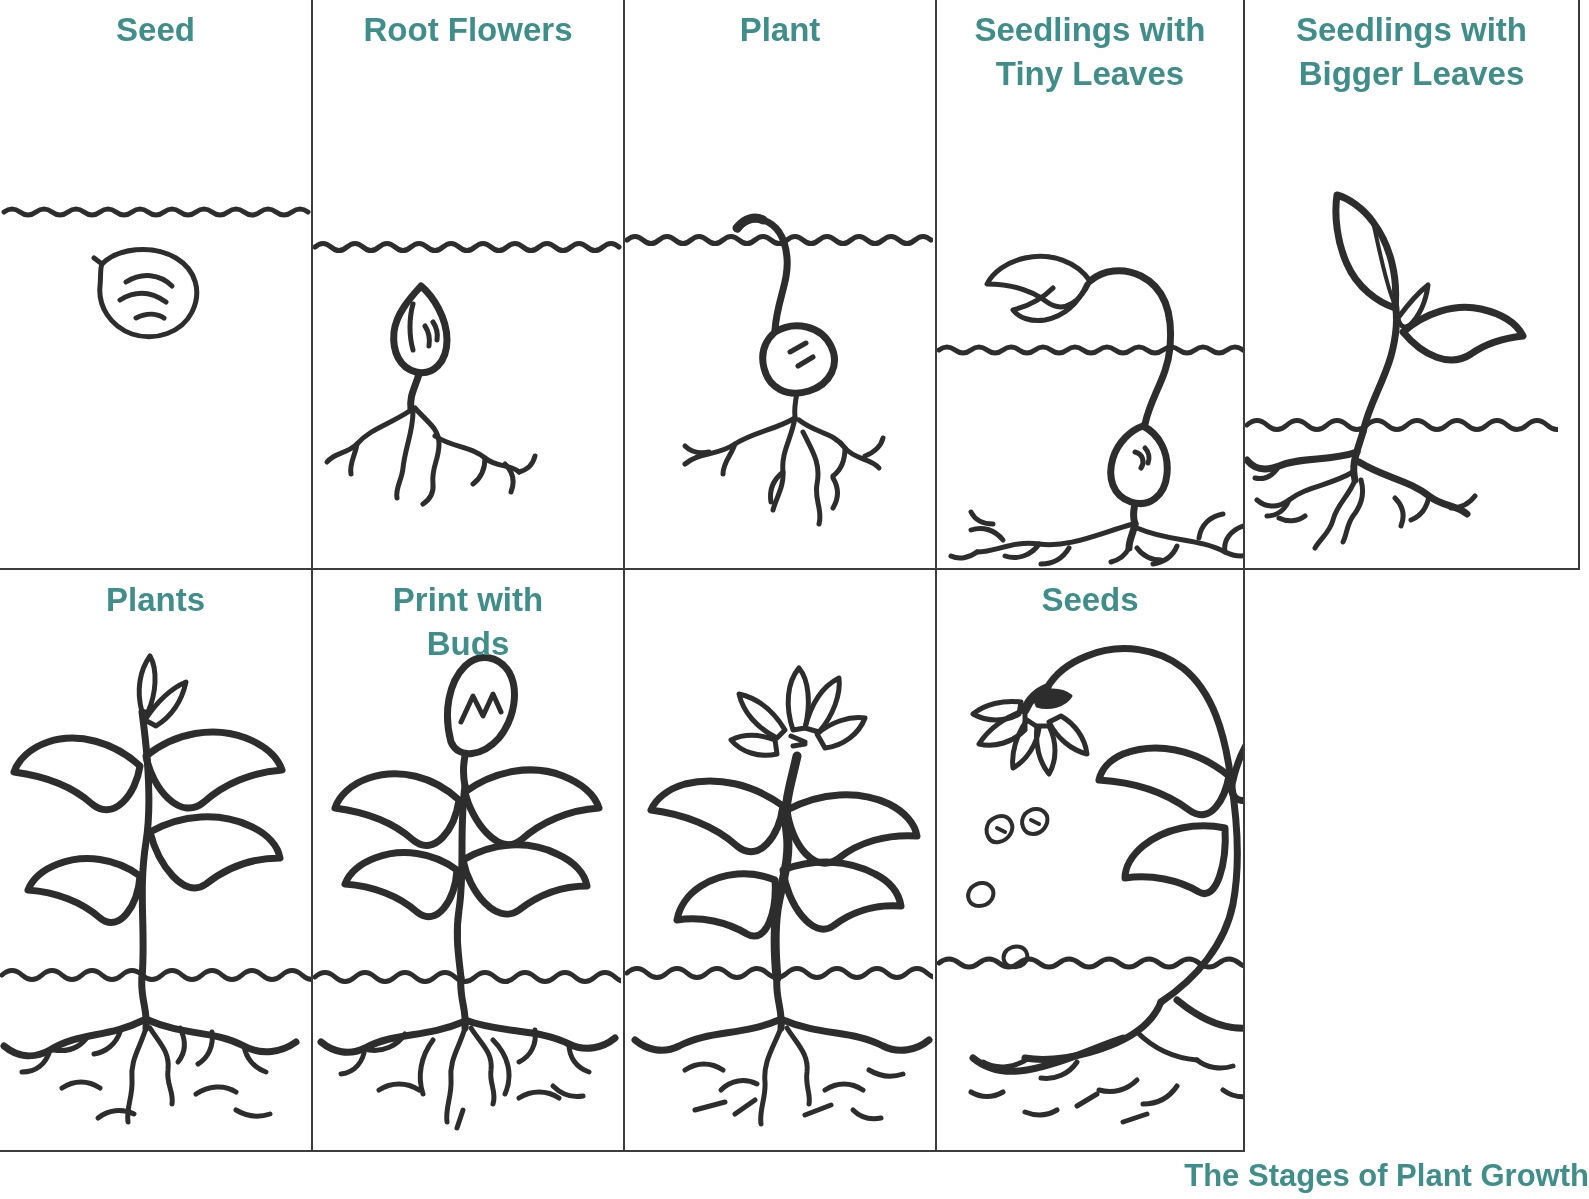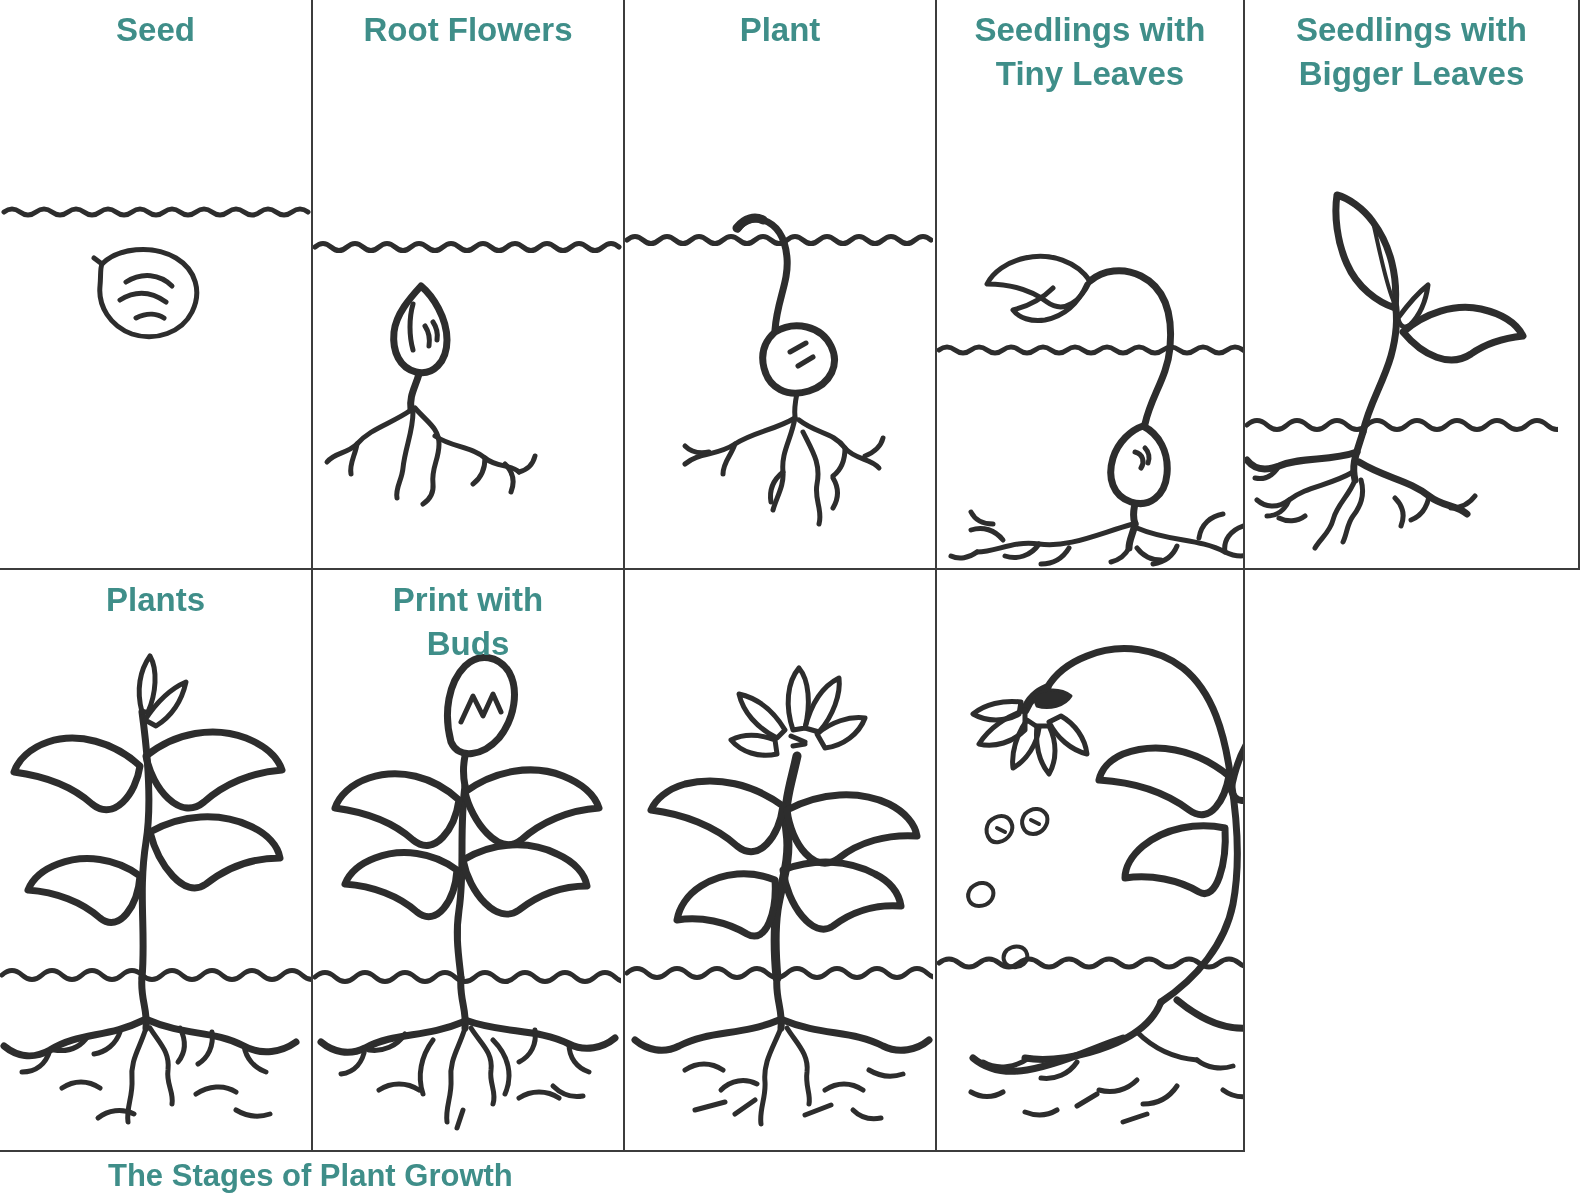--- a/index.html
+++ b/index.html
@@ -27,21 +27,21 @@
   .cell .label.narrow{left:35px;right:35px;}
   .cell svg{position:absolute;left:0;top:0;z-index:1;}
   .sk path{fill:none;stroke:#2d2d2d;stroke-width:5;stroke-linecap:round;stroke-linejoin:round;}
   .sk path.thick{stroke-width:7;}
   .sk path.xthick{stroke-width:9;}
   .sk path.thin{stroke-width:4;}
   .sk path.fill{fill:#2d2d2d;stroke-width:3;}
   .caption{
     display:flex;align-items:flex-start;gap:38px;
     padding:6px 0 0 108px;
-    color:#3f8e89;font-weight:bold;font-size:31px;white-space:pre;
+    color:#3f8e89;font-weight:bold;font-size:31px;white-space:pre;justify-content:flex-end;
   }
 </style>
 </head>
 <body>
 
 <div class="sheet">
   <div class="grid">
 
     <div class="cell">
       <div class="label">Seed</div>
@@ -235,20 +235,21 @@
         <path d="M200 520 c12 -8 26 -8 38 0"></path>
         <path d="M244 500 c10 6 22 8 34 4"></path>
         <path d="M70 540 l30 -8"></path>
         <path d="M180 545 l26 -10"></path>
         <path d="M130 530 l-20 14"></path>
         <path d="M228 540 c8 8 18 10 28 8"></path>
       </svg>
     </div>
 
     <div class="cell">
+      <div class="label">Seeds</div>
       <svg class="sk" width="335" height="582" viewBox="0 0 335 582">
         <path d="M2 393 q10 -8 20 0 t20 0 t20 0 t20 0 t20 0 t20 0 t20 0 t20 0 t20 0 t20 0 t20 0 t20 0 t20 0 t20 0 t20 0 t20 0 t20 0"></path>
         <path class="thick" d="M224 432 C260 408 288 374 296 334 C304 292 300 248 294 210 C288 164 276 122 246 98 C222 79 184 72 150 86 C132 93 118 104 110 118"></path>
         <path class="xthick" d="M110 118 C100 122 92 130 88 140"></path>
         <path class="fill" d="M96 126 C108 118 124 118 134 126 C128 136 112 140 100 136 Z"></path>
         <path d="M88 140 C70 146 52 158 42 174 C58 178 76 172 88 160 Z"></path>
         <path d="M90 150 C80 164 74 182 76 198 C90 190 100 174 102 158 Z"></path>
         <path d="M100 156 C98 174 102 192 112 204 C120 190 120 172 112 156 Z"></path>
         <path d="M112 152 C120 168 134 180 150 184 C148 168 138 154 124 146 Z"></path>
         <path d="M84 132 C66 130 48 134 36 144 C50 152 68 152 82 144 Z"></path>

